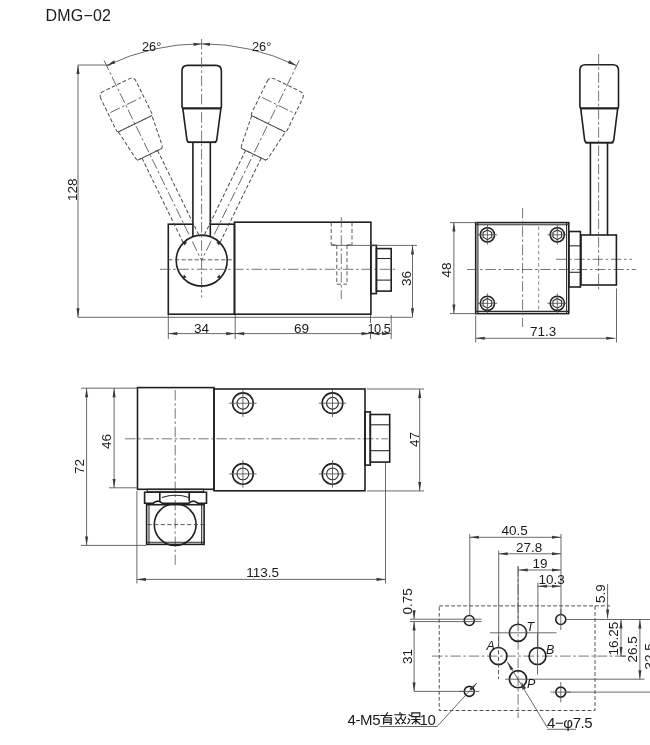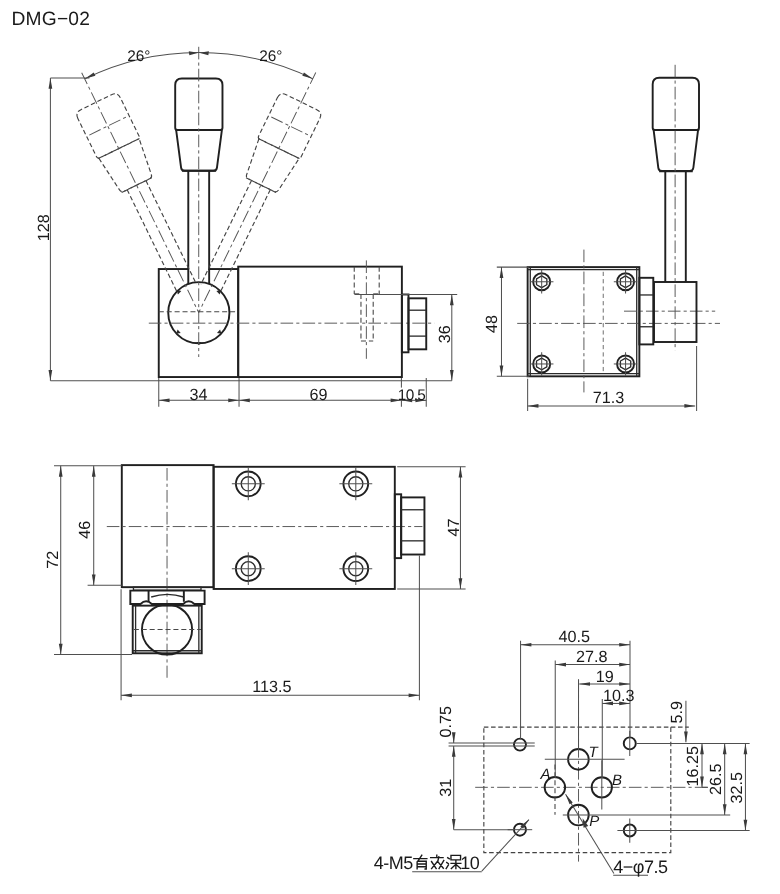--- a/index.html
+++ b/index.html
@@ -1,16 +1,16 @@
 <!DOCTYPE html>
 <html><head>
 <meta charset="utf-8">
 <style>
 html,body{margin:0;padding:0;background:#fff;}
-#page{width:515px;height:745px;position:relative;background:#fff;font-family:"Liberation Sans",sans-serif;}
+#page{width:515px;height:745px;position:relative;background:#fff;font-family:"Liberation Sans",sans-serif;margin-left:36px;}
 svg{position:absolute;left:0;top:0;}
 text{fill:#1a1a1a;font-family:"Liberation Sans",sans-serif;}
 .o{stroke:#202020;stroke-width:1.6;fill:none;}
 .o2{stroke:#2b2b2b;stroke-width:1.1;fill:none;}
 .t{stroke:#4f4f4f;stroke-width:0.85;fill:none;}
 .c{stroke:#555555;stroke-width:0.8;fill:none;stroke-dasharray:10.5 2.6 2.6 2.6;}
 .h{stroke:#474747;stroke-width:0.9;fill:none;stroke-dasharray:4.2 2.4;}
 .ph{stroke:#434343;stroke-width:0.95;fill:none;stroke-dasharray:3.8 2.2;}
 .dim{font-size:13.5px;}
 </style>

